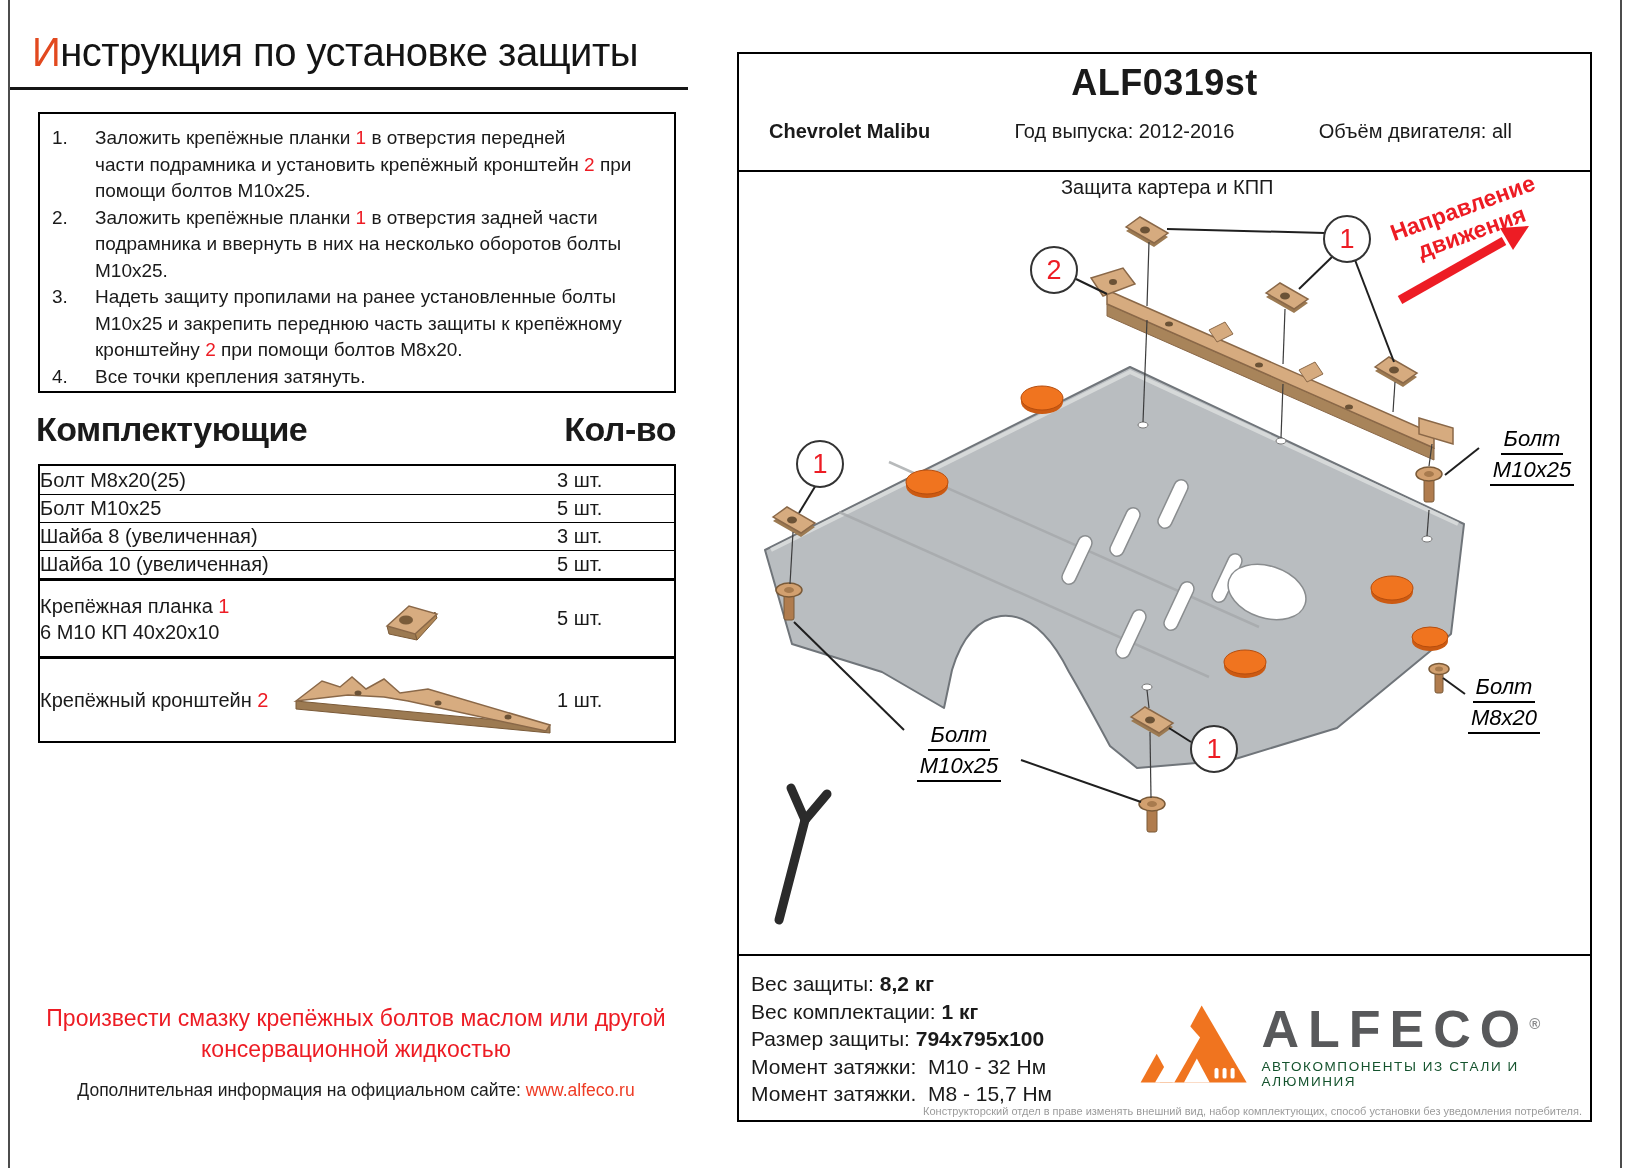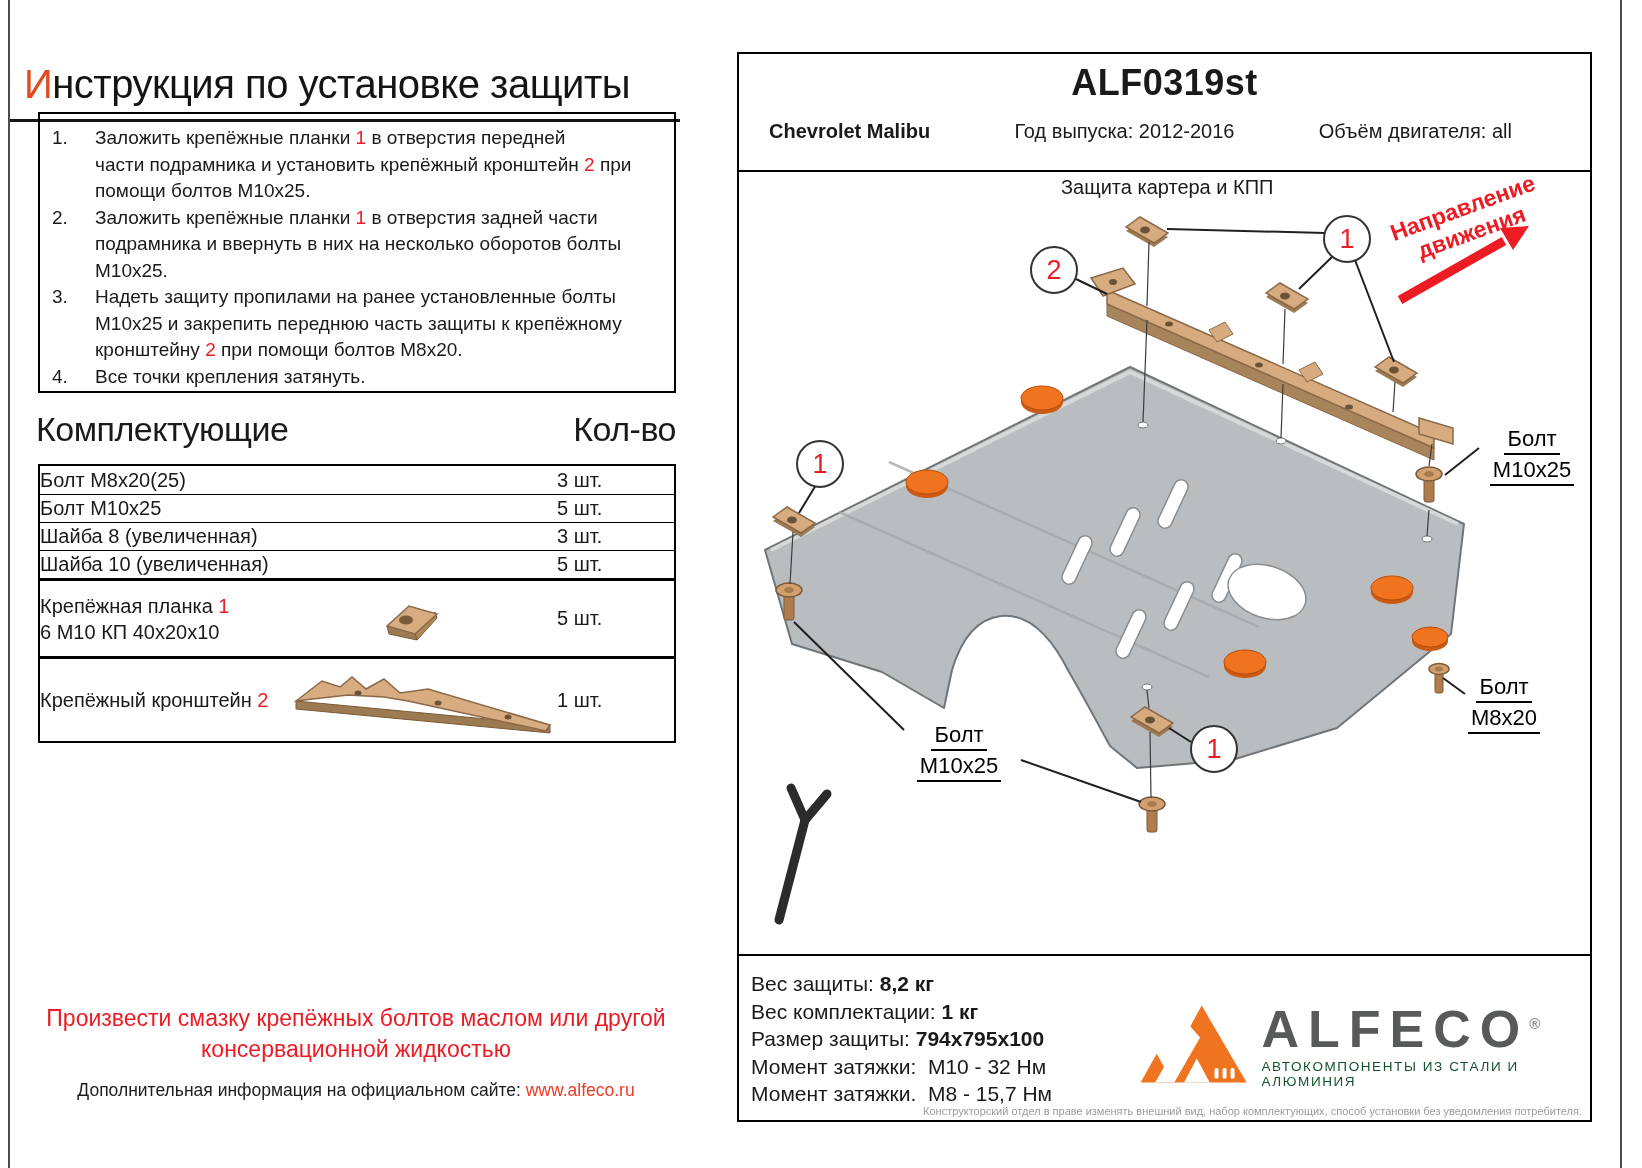--- a/index.html
+++ b/index.html
@@ -5,34 +5,34 @@
   html,body{margin:0;padding:0;background:#fff;}
   .page{position:relative;width:1642px;height:1168px;background:#fff;overflow:hidden;
         font-family:"Liberation Sans", sans-serif;color:#1a1a1a;}
   .abs{position:absolute;}
 
   
   .edge-line{position:absolute;top:0;width:2px;height:1168px;background:#4c4c4c;}
 
   
   .title-block{left:10px;top:28px;width:656px;border-bottom:3px solid #161616;
-               padding:2px 0 12px 14px;font-size:40px;letter-spacing:-.5px;color:#141414;margin-top:32px;}
+               padding:2px 0 12px 22px;font-size:40px;letter-spacing:-.5px;color:#141414;}
   .title-lead{color:#e2491f;}
 
   
   .inst-box{left:38px;top:112px;width:638px;height:281px;border:2px solid #000;
             box-sizing:border-box;padding:11px 14px 0 12px;font-size:19px;line-height:26.5px;}
   .inst-item{display:flex;}
   .inum{width:30px;flex:0 0 30px;margin-right:13px;}
   .itext{flex:1;white-space:pre-wrap;}
   .red{color:#ed1c24;}
 
   
   .parts-head{left:36px;top:410px;width:640px;display:flex;justify-content:space-between;
-              font-size:34px;font-weight:normal;letter-spacing:-.5px;}
+              font-size:34px;font-weight:bold;letter-spacing:-.5px;}
   .parts-table{left:38px;top:464px;width:638px;border:2.5px solid #000;box-sizing:border-box;font-size:20px;}
   .prow{display:grid;grid-template-columns:517px 1fr;align-items:center;
         position:relative;box-sizing:border-box;}
   .prow.simple{height:28px;}
   .sep-thin{border-top:1.5px solid #000;}
   .sep-thick{border-top:3px solid #000;}
   .prow.tall1{height:78px;}
   .prow.tall2{height:85px;}
   .pname2{line-height:26px;}
   .part-img{position:absolute;}
@@ -50,21 +50,21 @@
   .p-info{position:absolute;left:0;right:0;top:66px;display:flex;justify-content:space-between;
           padding:0 78px 0 30px;font-size:20px;}
   .p-car{font-weight:bold;}
   .p-diagram{position:relative;height:782px;border-bottom:2px solid #000;}
   .diagram-svg{position:absolute;left:0;top:0;}
   .d-title{position:absolute;left:322px;top:4px;font-size:20px;}
   .d-direction{position:absolute;left:628px;top:22px;width:200px;transform:rotate(-20deg);
                color:#ed1c24;font-weight:bold;font-size:23px;line-height:26px;text-align:center;}
   .callout{position:absolute;width:44px;height:44px;border:2px solid #333;border-radius:50%;
            background:#fff;color:#ed1c24;font-size:27px;display:flex;align-items:center;justify-content:center;}
-  .d-label{position:absolute;text-align:center;font-size:22px;line-height:29px;color:#000;}
+  .d-label{position:absolute;text-align:center;font-size:22px;line-height:29px;color:#000;font-style:italic;}
   .d-label .u{display:inline-block;border-bottom:2px solid #000;padding:0 3px 0 3px;}
   .p-bottom{position:relative;height:164px;}
   .p-specs{position:absolute;left:12px;top:14px;font-size:21px;line-height:27.5px;}
   .spec{white-space:pre;}
   .p-logo{position:absolute;left:400px;top:42px;display:flex;align-items:flex-start;gap:14px;justify-content:center;}
   .logo-text{display:flex;flex-direction:column;}
   .logo-name{font-size:52px;font-weight:bold;color:#58595b;letter-spacing:9px;line-height:52px;}
   .logo-reg{font-size:15px;vertical-align:super;letter-spacing:0;color:#8a8b8d;}
   .logo-sub{font-size:13.5px;color:#14532d;letter-spacing:1.6px;margin-top:4px;}
   .p-footnote{position:absolute;right:8px;bottom:3px;font-size:11px;color:#9b9b9b;}

